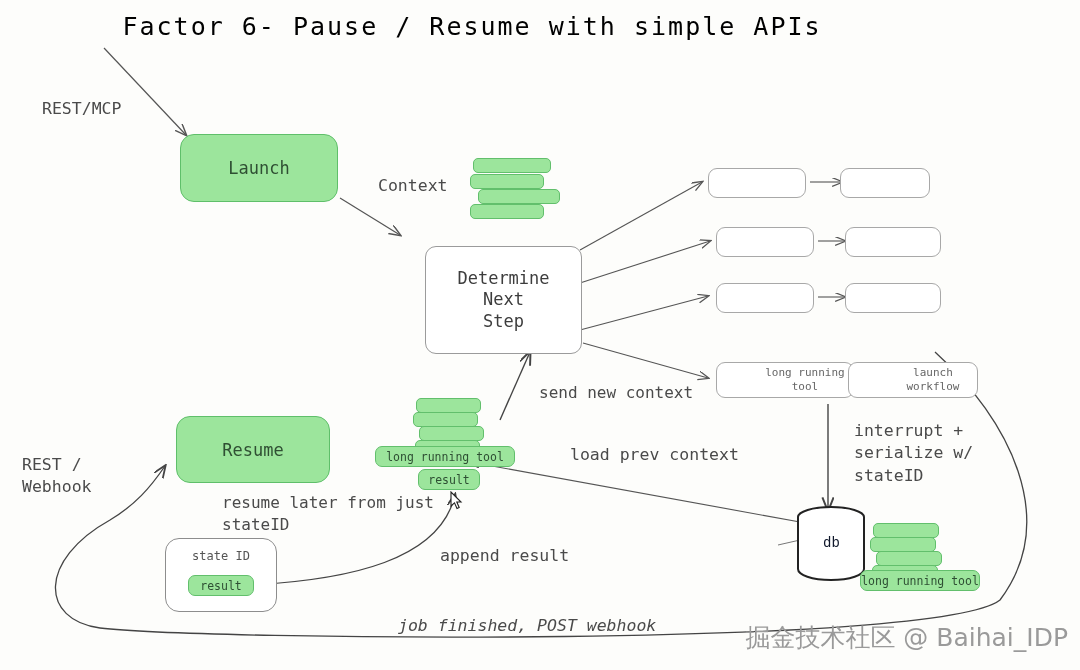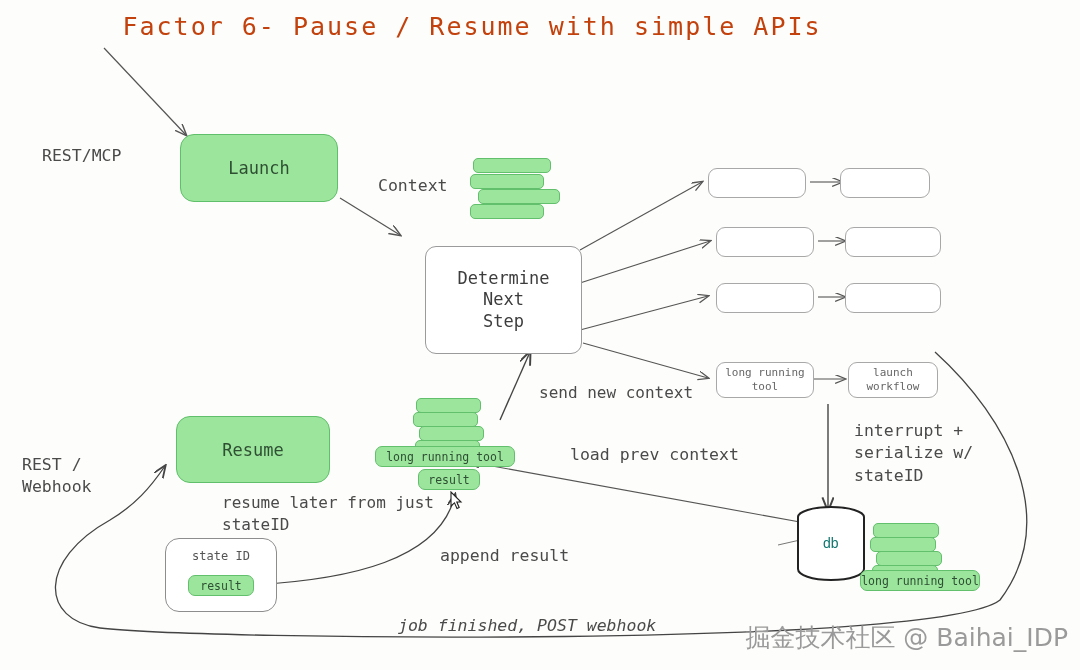--- a/index.html
+++ b/index.html
@@ -25,21 +25,21 @@
   }
   .title {
     position: absolute;
     left: 0;
     top: 12px;
     width: 944px;
     text-align: center;
     font-family: "DejaVu Sans Mono", "Liberation Mono", monospace;
     font-size: 25px;
     letter-spacing: 2px;
-    color: #c2410c;
+    color: #000000;
     white-space: pre;
   }
   .lbl {
     position: absolute;
     font-family: "DejaVu Sans Mono", "Liberation Mono", monospace;
     color: #4a4a4a;
     white-space: pre;
     line-height: 1.35;
   }
   .lbl-lg { font-size: 16.5px; }
@@ -84,20 +84,21 @@
     border-radius: 9px;
     display: flex;
     align-items: center;
     justify-content: center;
     text-align: center;
     color: #666;
     font-family: "DejaVu Sans Mono", "Liberation Mono", monospace;
     font-size: 11px;
     line-height: 1.25;
     white-space: pre-line;
+    padding-left: 40px;
   }
   .bar {
     position: absolute;
     background: #9ce59c;
     border: 1px solid #62bf6c;
     border-radius: 5px;
     height: 13px;
   }
   .bar.labeled {
     height: 19px;
@@ -121,23 +122,23 @@
     width: 100%;
     text-align: center;
     top: 10px;
     font-family: "DejaVu Sans Mono", "Liberation Mono", monospace;
     font-size: 12px;
     color: #555;
     white-space: pre;
   }
   .db-label {
     position: absolute;
-    font-family: Liberation Sans, sans-serif;
+    font-family: Liberation Mono, monospace;
     font-size: 14px;
-    color: #0f766e;
+    color: #0f172a;
     white-space: pre;
   }
   .watermark {
     position: absolute;
     right: 12px;
     bottom: 16px;
     font-family: "DejaVu Sans", "Liberation Sans", sans-serif;
     font-size: 25px;
     color: #9a9a9a;
     white-space: pre;
@@ -190,21 +191,21 @@
     <path d="M935,352 C1010,420 1060,520 1000,600 C940,648 200,640 100,628 C40,620 38,560 110,520 C135,505 150,488 165,466" fill="none" stroke="#444" stroke-width="1.3" marker-end="url(#ah2)"></path>
 
     <path d="M778,545 L800,540" fill="none" stroke="#777" stroke-width="1"></path>
 
     <g stroke="#222" stroke-width="2" fill="#ffffff">
       <ellipse cx="831" cy="517" rx="33" ry="10"></ellipse>
       <path d="M798,517 L798,569 C798,575 812,580 831,580 C850,580 864,575 864,569 L864,517" fill="#ffffff"></path>
     </g>
   </svg>
 
-  <div class="lbl lbl-lg" style="left:42px; top:98px;margin-top:47px;">REST/MCP</div>
+  <div class="lbl lbl-lg" style="left:42px; top:98px;">REST/MCP</div>
   <div class="lbl lbl-lg" style="left:378px; top:175px;text-align:center;">Context</div>
   <div class="lbl lbl-lg" style="left:22px; top:454px;">REST /
 Webhook</div>
   <div class="lbl lbl-lg" style="left:570px; top:444px;">load prev context</div>
   <div class="lbl lbl-md" style="left:539px; top:382px;">send new context</div>
   <div class="lbl lbl-lg" style="left:854px; top:420px;">interrupt +
 serialize w/
 stateID</div>
   <div class="lbl lbl-md" style="left:222px; top:492px;">resume later from just
 stateID</div>

